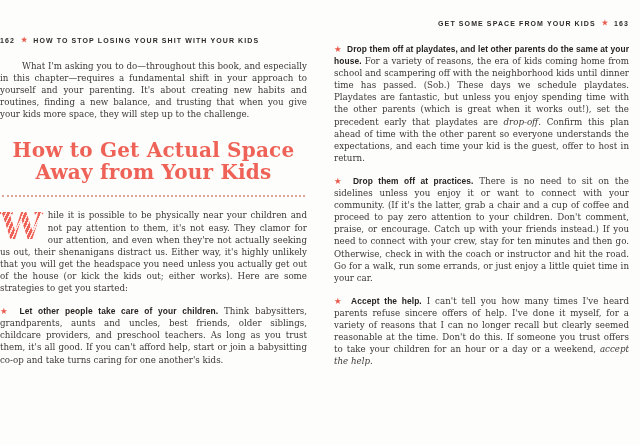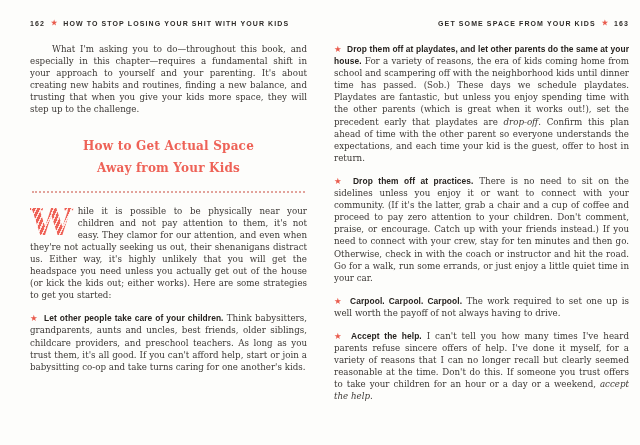--- a/index.html
+++ b/index.html
@@ -5,21 +5,21 @@
   html,body { margin:0; padding:0; }
   body {
     width:640px; height:445px;
     background:#fdfdfb;
     font-family:"DejaVu Serif", serif;
     color:#3c3835;
     overflow:hidden;
   }
   .spread { display:flex; width:640px; height:445px; }
   .page { box-sizing:border-box; width:320px; padding-top:19px; }
-  .left-page  { padding-left:30px; padding-right:13px; }
+  .left-page  { padding-right:13px;margin-top:17px; }
   .right-page { padding-left:14px; padding-right:11px; }
 
   .running-head {
     font-family:"Liberation Sans", sans-serif;
     font-weight:bold;
     font-size:7px;
     letter-spacing:1.1px;
     color:#2e2b28;
     display:flex; align-items:center; gap:6px;
     white-space:nowrap;
@@ -33,21 +33,21 @@
     line-height:12.1px;
     text-align:justify;
     margin:0;
   }
   .intro { margin-top:16px; text-indent:22px; }
 
   .chapter-title {
     font-family:"DejaVu Serif", serif;
     font-weight:bold;
     color:#ee6257;
-    font-size:12px;
+    font-size:20px;
     line-height:22px;
     text-align:center;
     letter-spacing:0.2px;
     margin:19px 0 0 0;
   }
 
   .dotted-rule {
     margin:12px 2px 0 2px;
     border-bottom:2px dotted #e2a39b;
     height:0;
@@ -121,18 +121,17 @@
   <section class="page right-page">
     <header class="running-head right">
       <span class="head-text">GET SOME SPACE FROM YOUR KIDS</span>
       <span class="star head-star">★</span>
       <span class="folio">163</span>
     </header>
 
     <div class="bullets first-gap" id="right-bullets">
         <p class="bullet"><span class="star bullet-star">★</span><span class="lead"> Drop them off at playdates, and let other parents do the same at your house.</span><span> For a variety of reasons, the era of kids coming home from school and scampering off with the neighborhood kids until dinner time has passed. (Sob.) These days we schedule playdates. Playdates are fantastic, but unless you enjoy spending time with the other parents (which is great when it works out!), set the precedent early that playdates are </span><i>drop-off</i><span>. Confirm this plan ahead of time with the other parent so everyone understands the expectations, and each time your kid is the guest, offer to host in return.</span></p>
         <p class="bullet"><span class="star bullet-star">★</span><span class="lead"> Drop them off at practices.</span><span> There is no need to sit on the sidelines unless you enjoy it or want to connect with your community. (If it's the latter, grab a chair and a cup of coffee and proceed to pay zero attention to your children. Don't comment, praise, or encourage. Catch up with your friends instead.) If you need to connect with your crew, stay for ten minutes and then go. Otherwise, check in with the coach or instructor and hit the road. Go for a walk, run some errands, or just enjoy a little quiet time in your car.</span></p>
-        <p class="bullet"><span class="star bullet-star">★</span><span class="lead"> Carpool. Carpool. Carpool.</span><span> The work required to set one up is well worth the payoff of not always having to drive.</span></p>
         <p class="bullet"><span class="star bullet-star">★</span><span class="lead"> Accept the help.</span><span> I can't tell you how many times I've heard parents refuse sincere offers of help. I've done it myself, for a variety of reasons that I can no longer recall but clearly seemed reasonable at the time. Don't do this. If someone you trust offers to take your children for an hour or a day or a weekend, </span><i>accept the help</i><span>.</span></p>
       </div>
   </section>
 
 </div>
 
 </body></html>

